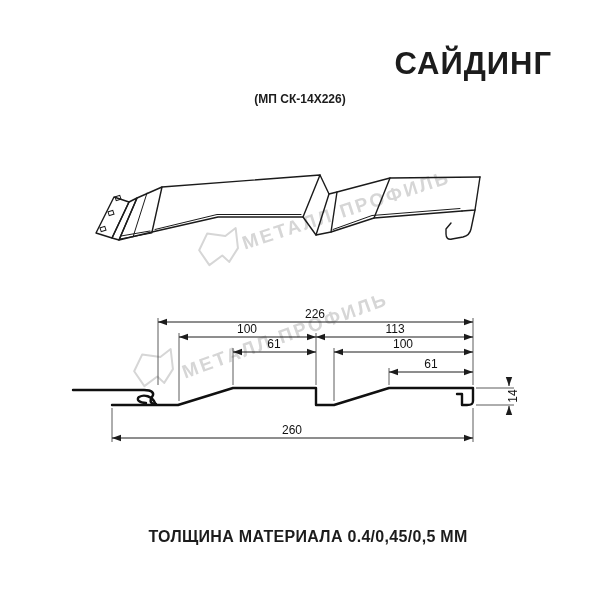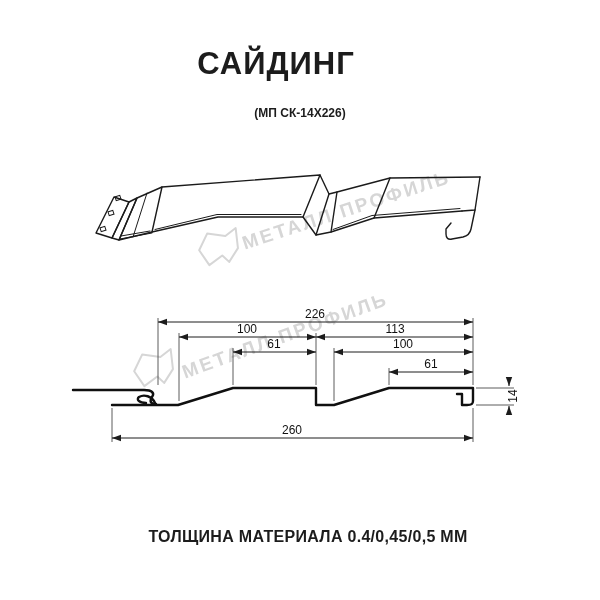--- a/index.html
+++ b/index.html
@@ -1,24 +1,24 @@
 <!DOCTYPE html>
 <html><head>
 <meta charset="utf-8">
 <style>
   html,body{margin:0;padding:0;background:#fff;}
   #page{position:relative;width:600px;height:600px;background:#ffffff;overflow:hidden;
         font-family:"Liberation Sans","DejaVu Sans",sans-serif;color:#1a1a1a;}
   .abs{position:absolute;}
   
-  #title{top:46px;left:0;width:552px;text-align:center;font-size:31px;font-weight:800;
+  #title{top:46px;left:0;width:552px;text-align:right;font-size:31px;font-weight:800;
          letter-spacing:1px;color:#1c1c1c;}
   #subtitle{top:86px;left:0;width:600px;text-align:center;font-size:15.5px;font-weight:700;
             letter-spacing:.5px;color:#1c1c1c;}
-  #model{top:106px;left:0;width:600px;text-align:center;font-size:12px;font-weight:700;
+  #model{top:92px;left:0;width:600px;text-align:center;font-size:12px;font-weight:700;
          color:#1c1c1c;}
   
   .wm-text{font-size:19px;font-weight:bold;letter-spacing:2.5px;color:#d6d6d6;white-space:nowrap;}
   #wm1-logo{top:228px;left:196px;transform:rotate(-15deg);}
   #wm1-text{top:233px;left:243px;transform:rotate(-18deg);transform-origin:0 50%;}
   #wm2-logo{top:349px;left:131px;transform:rotate(-15deg);}
   #wm2-text{top:362px;left:183px;transform:rotate(-20deg);transform-origin:0 50%;}
   .wm{z-index:1;}
   
   #view3d{top:150px;left:80px;z-index:2;}

